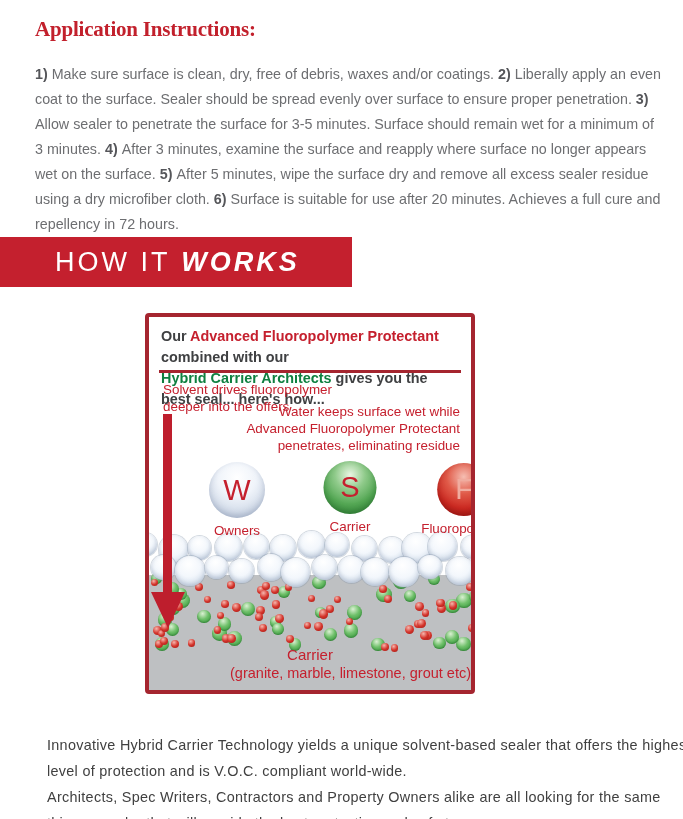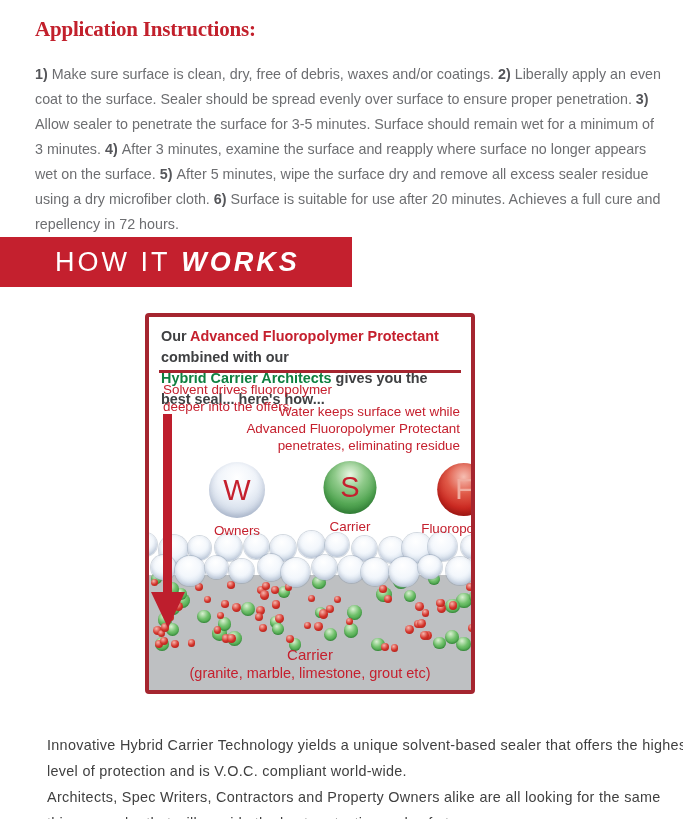--- a/index.html
+++ b/index.html
@@ -70,21 +70,21 @@
     background:radial-gradient(circle at 50% 26%,#f6beb2 0%,#e05a48 36%,#cc2a22 66%,#9e1412 100%);
     box-shadow:inset 0 -3px 6px rgba(110,10,10,0.4);}
   .letter{font-size:29px;font-weight:400;line-height:1;}
   .s-water .letter,.s-solvent .letter{color:#C5202E;}
   .s-fluoro .letter{color:#F0AC9F;}
   .mol-label{margin-top:5px;font-size:13.4px;color:#C5202E;white-space:nowrap;}
   
   .surface{position:absolute;left:0;right:0;top:258px;bottom:0;background:#BEC0C2;z-index:1;}
   .surface-label{position:absolute;left:0;right:0;top:328px;z-index:4;text-align:center;color:#C5202E;}
   .surface-label .l1{font-size:15px;line-height:19px;}
-  .surface-label .l2{font-size:14.5px;line-height:19px;}
+  .surface-label .l2{font-size:14.5px;line-height:19px;text-align:right;}
   .particle-layer,.bubble-layer{position:absolute;left:0;top:0;right:0;bottom:0;pointer-events:none;}
   .particle-layer{z-index:2;}
   .bubble-layer{z-index:3;}
   .bubble{position:absolute;border-radius:50%;
     background:radial-gradient(circle at 45% 28%,#ffffff 0%,#f3f7fc 45%,#dde6f1 72%,#c2cfe0 100%);
     box-shadow:inset 0 -2px 4px rgba(120,135,160,0.35), 0 0 0 1px rgba(130,145,165,0.35);}
   .p-green{position:absolute;border-radius:50%;
     background:radial-gradient(circle at 40% 28%,#daf0d2 0%,#6fc06a 45%,#2f9438 100%);
     box-shadow:inset 0 -1px 2px rgba(20,80,25,0.4);}
   .p-red{position:absolute;border-radius:50%;

